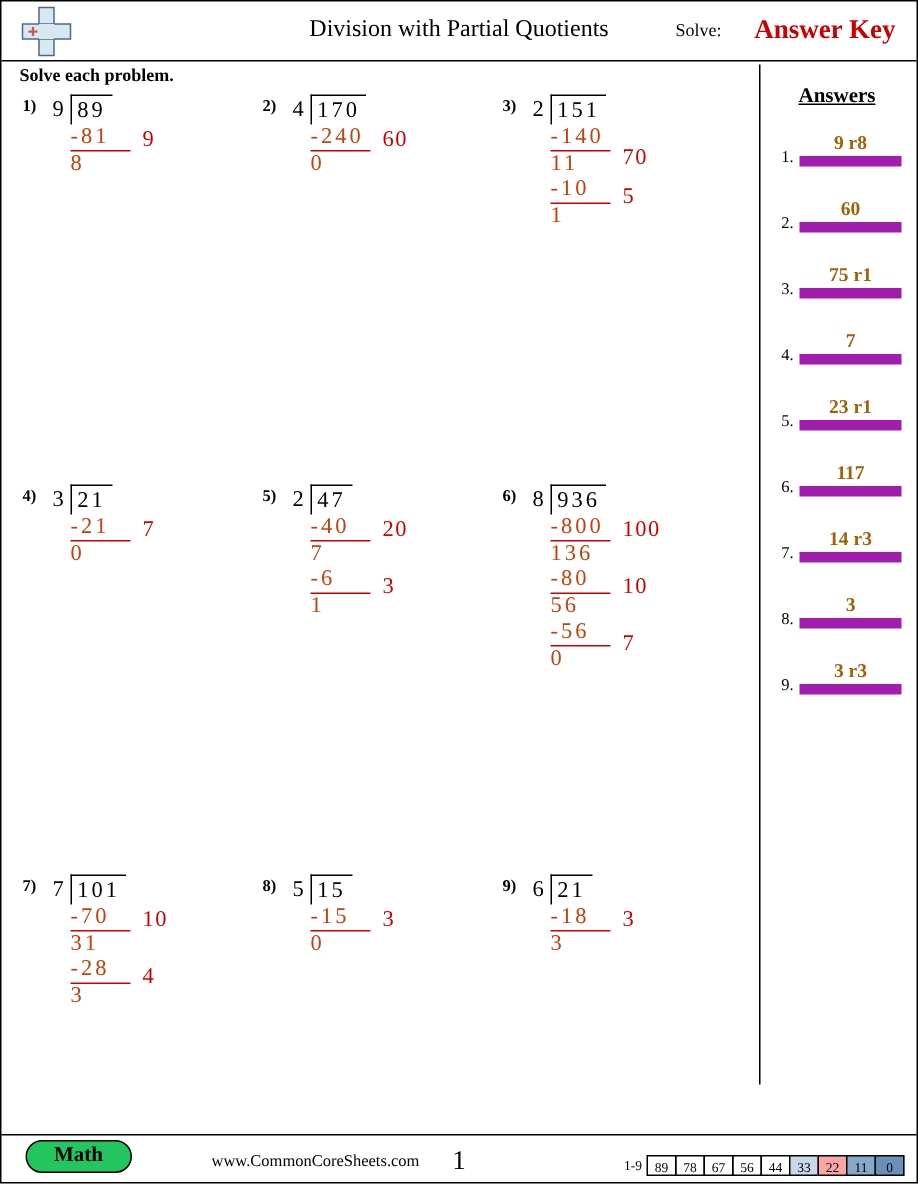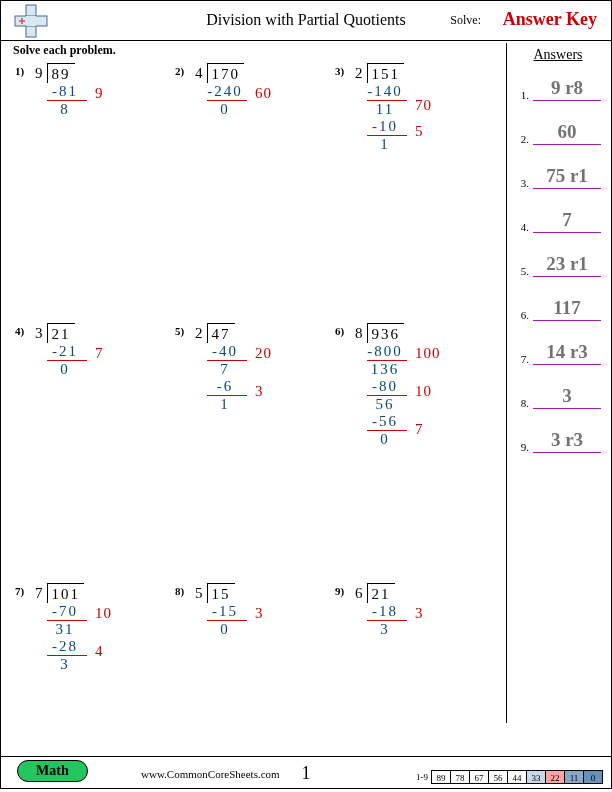--- a/index.html
+++ b/index.html
@@ -63,45 +63,45 @@
   .answers-col {
     position: absolute;
     right: 10px;
     top: 42px;
     width: 95px;
     height: 680px;
     border-left: 1px solid #000;
     padding-left: 8px;
   }
   .answers-heading {
-    font-weight: normal;
+    font-weight: bold;
     text-decoration: underline;
     font-size: 14px;
     text-align: center;
-    margin-top: 4px;
+    margin-top: 14px;
     margin-bottom: 14px;
   }
   .answer-row {
     display: flex;
     align-items: flex-end;
     margin-bottom: 20px;
     font-size: 11px;
   }
   .answer-num {
     width: 14px;
     text-align: right;
     margin-right: 4px;
   }
   .answer-line {
     flex: 1;
-    border-bottom: 1px solid #a21caf;
+    border-bottom: 7px solid #a21caf;
     text-align: center;
-    color: #737373;
+    color: #a16207;
     font-weight: bold;
-    font-size: 19px;
+    font-size: 13px;
     padding-bottom: 1px;
     font-family: Georgia, serif;
   }
   .problems {
     position: absolute;
     left: 14px;
     top: 62px;
     width: 480px;
   }
   .prow {
@@ -144,22 +144,22 @@
   }
   .work {
     margin-left: 12px;
   }
   .wline {
     display: flex;
     justify-content: flex-end;
     align-items: baseline;
   }
   .wval {
-    color: #0c4a6e;
-    text-align: center;
+    color: #c2410c;
+    text-align: left;
     min-width: 40px;
     letter-spacing: 2px;
     padding-right: 4px;
   }
   .wval.sub { }
   .wval.result {
     border-top: 1.2px solid #cc0000;
   }
   .partial {
     color: #cc0000;

